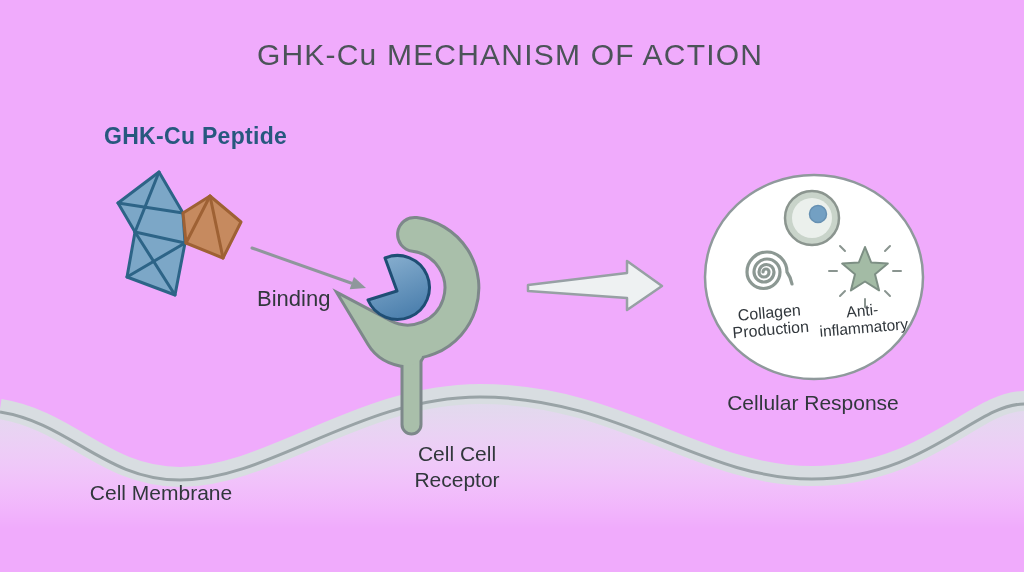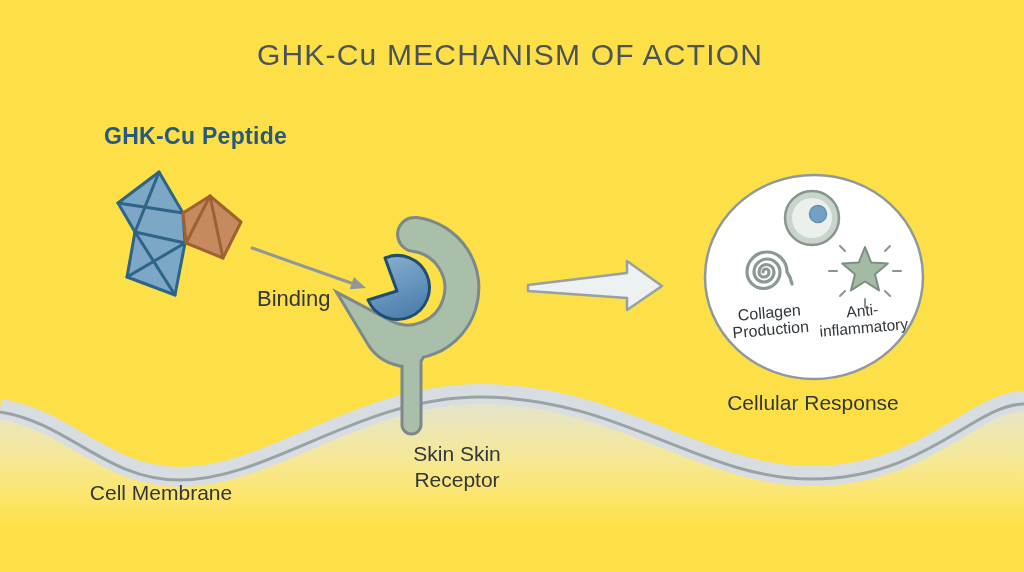--- a/index.html
+++ b/index.html
@@ -1,18 +1,18 @@
 <!DOCTYPE html>
 <html><head>
 <meta charset="utf-8">
 <style>
   html,body{margin:0;padding:0;background:#ffffff;}
   .canvas{
     position:relative;width:1024px;height:572px;overflow:hidden;
-    background:#fde047;
+    background:#f0abfc;
     font-family:"Liberation Sans", sans-serif;
   }
   .artwork{position:absolute;left:0;top:0;}
   .txt{position:absolute;color:#31373c;white-space:nowrap;}
   .title{
     left:510px;top:38px;transform:translateX(-50%);
     font-size:30px;font-weight:500;letter-spacing:1.2px;color:#4b5358;
   }
   .peptide-label{
     left:104px;top:123px;font-size:23px;font-weight:bold;color:#27587e;letter-spacing:.3px;
@@ -117,21 +117,21 @@
     </g>
   </svg>
 
   <div class="txt title">GHK-Cu MECHANISM OF ACTION</div>
 
   <div class="txt peptide-label">GHK-Cu Peptide</div>
 
   <div class="txt binding-label">Binding</div>
 
   <div class="txt receptor-label">
-    <div>Skin Skin</div>
+    <div>Cell Cell</div>
     <div>Receptor</div>
   </div>
 
   <div class="txt response-label">Cellular Response</div>
 
   <div class="txt membrane-label">Cell Membrane</div>
 
   <div class="txt collagen-label">
     <div>Collagen</div>
     <div>Production</div>

